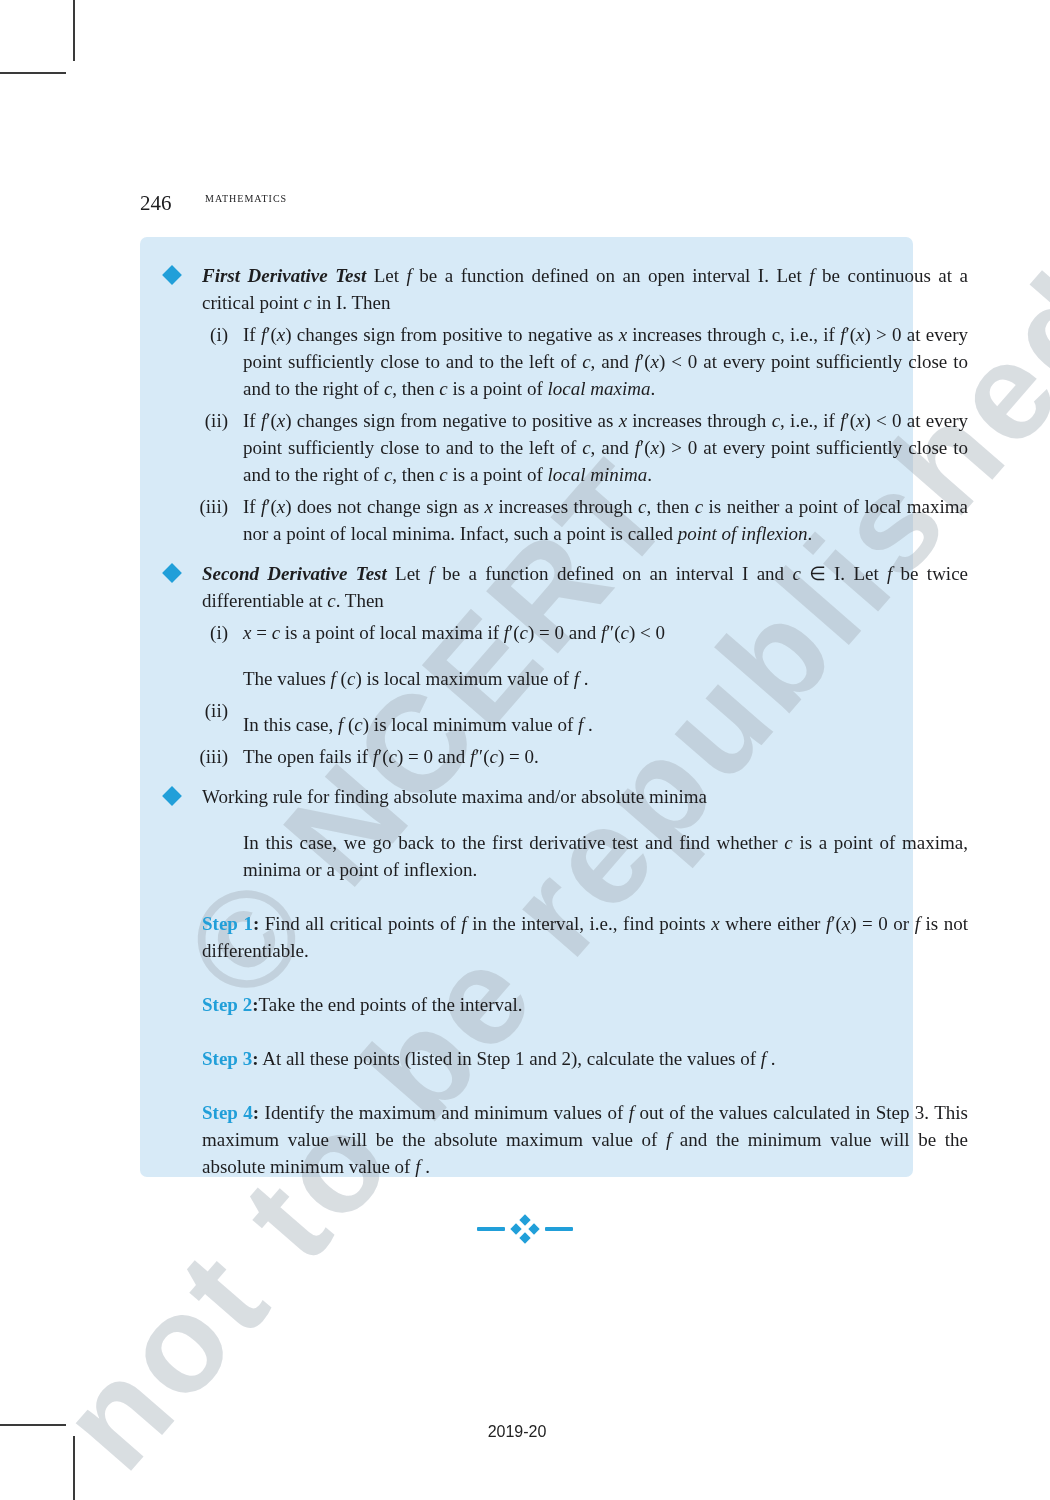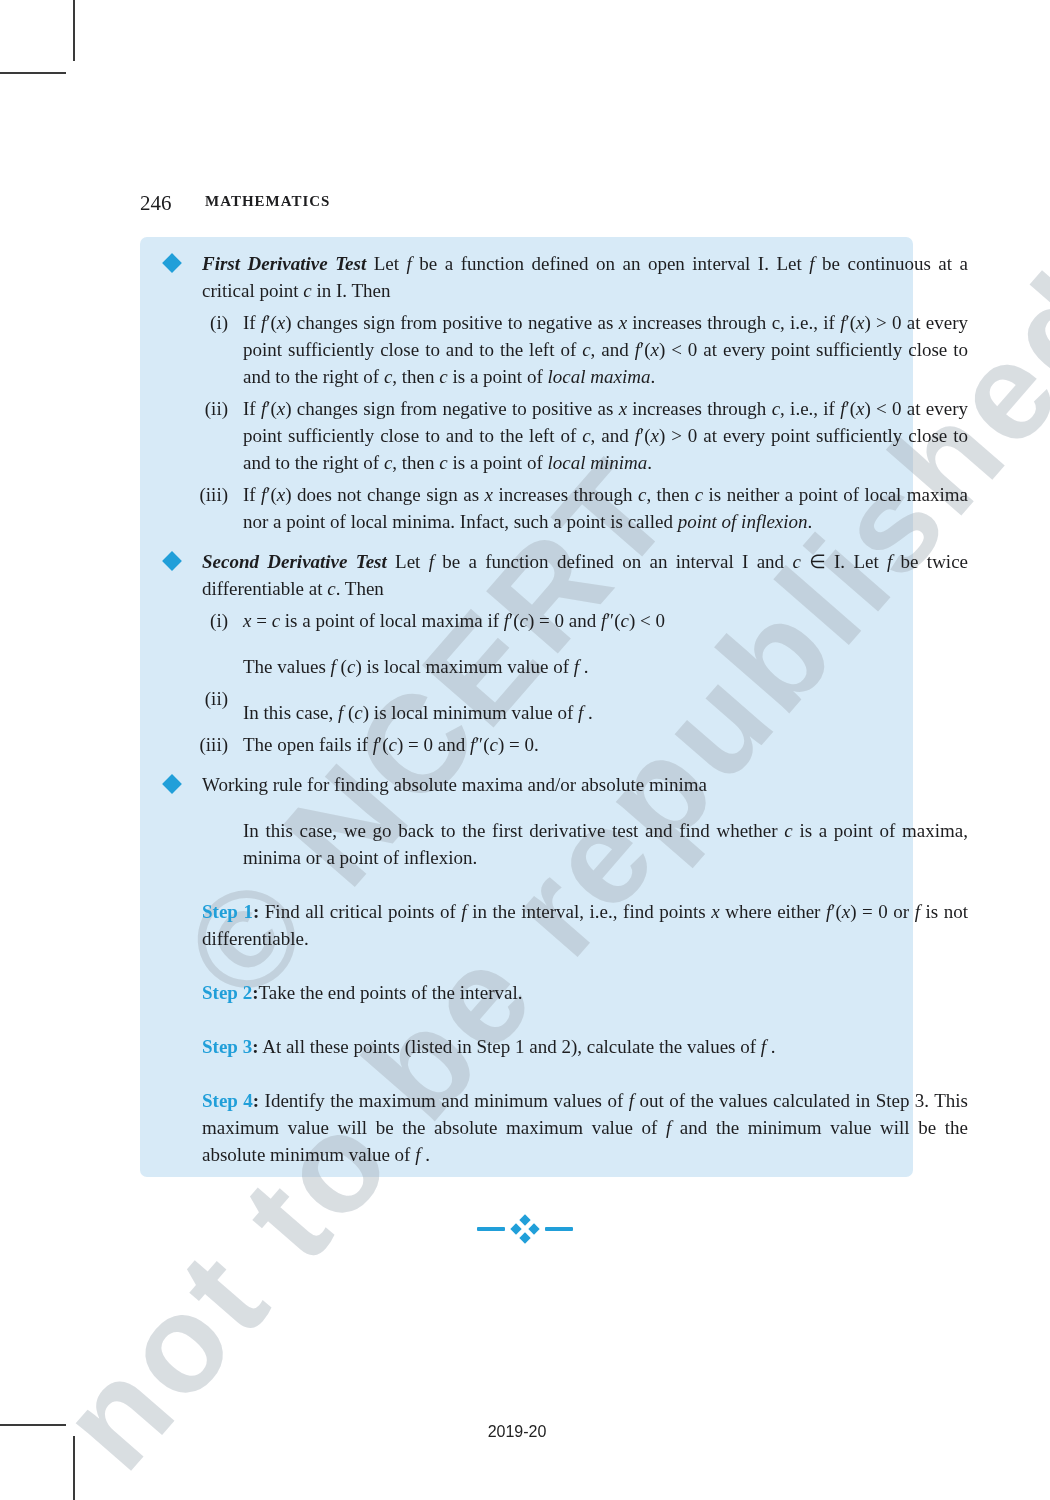--- a/index.html
+++ b/index.html
@@ -18,40 +18,40 @@
     overflow:hidden;
   }
   
   .crop{position:absolute;background:#3a3a3a;z-index:2;}
   .crop-tl-v{left:73px;top:0;width:2px;height:61px;}
   .crop-tl-h{left:0;top:72px;width:66px;height:2px;}
   .crop-bl-h{left:0;top:1424px;width:66px;height:2px;}
   .crop-bl-v{left:73px;top:1436px;width:2px;height:64px;}
   
   .page-num{position:absolute;left:140px;top:191px;font-size:21px;z-index:2;}
-  .head-title{position:absolute;left:205px;top:193px;font-size:15px;letter-spacing:1px;z-index:2;font-weight:bold;}
+  .head-title{position:absolute;left:205px;top:193px;font-size:10px;letter-spacing:1px;z-index:2;}
   
   .watermark{
     position:absolute;left:-160px;top:230px;width:1340px;height:1140px;
     display:flex;flex-direction:column;align-items:center;justify-content:center;
     transform:rotate(-49deg);
     z-index:1;
     color:var(--wm);opacity:0.42;
     font-family:"Liberation Sans", sans-serif;font-weight:bold;
     font-size:138px;line-height:1.55;letter-spacing:6px;white-space:nowrap;
     pointer-events:none;
   }
   
   .box-bg{
     position:absolute;left:140px;top:237px;width:773px;height:940px;
     background:var(--box-bg);border-radius:7px;z-index:0;
   }
   .box-content{
-    position:absolute;left:140px;top:248px;width:848px;min-height:940px;
-    padding:2px 20px 0 0;z-index:2;
+    position:absolute;left:140px;top:237px;width:848px;min-height:940px;
+    padding:25px 20px 0 0;z-index:2;
     font-size:19px;line-height:27px;
   }
   .blk{text-align:justify;}
   .blk-bullet{position:relative;padding-left:62px;margin-top:13px;}
   .blk-bullet:first-child{margin-top:0;}
   .blk-item{position:relative;padding-left:103px;margin-top:5px;}
   .blk-sub{padding-left:103px;margin-top:19px;}
   .blk-step{padding-left:62px;margin-top:27px;}
   .diamond{
     position:absolute;left:25px;top:6px;width:14px;height:14px;

